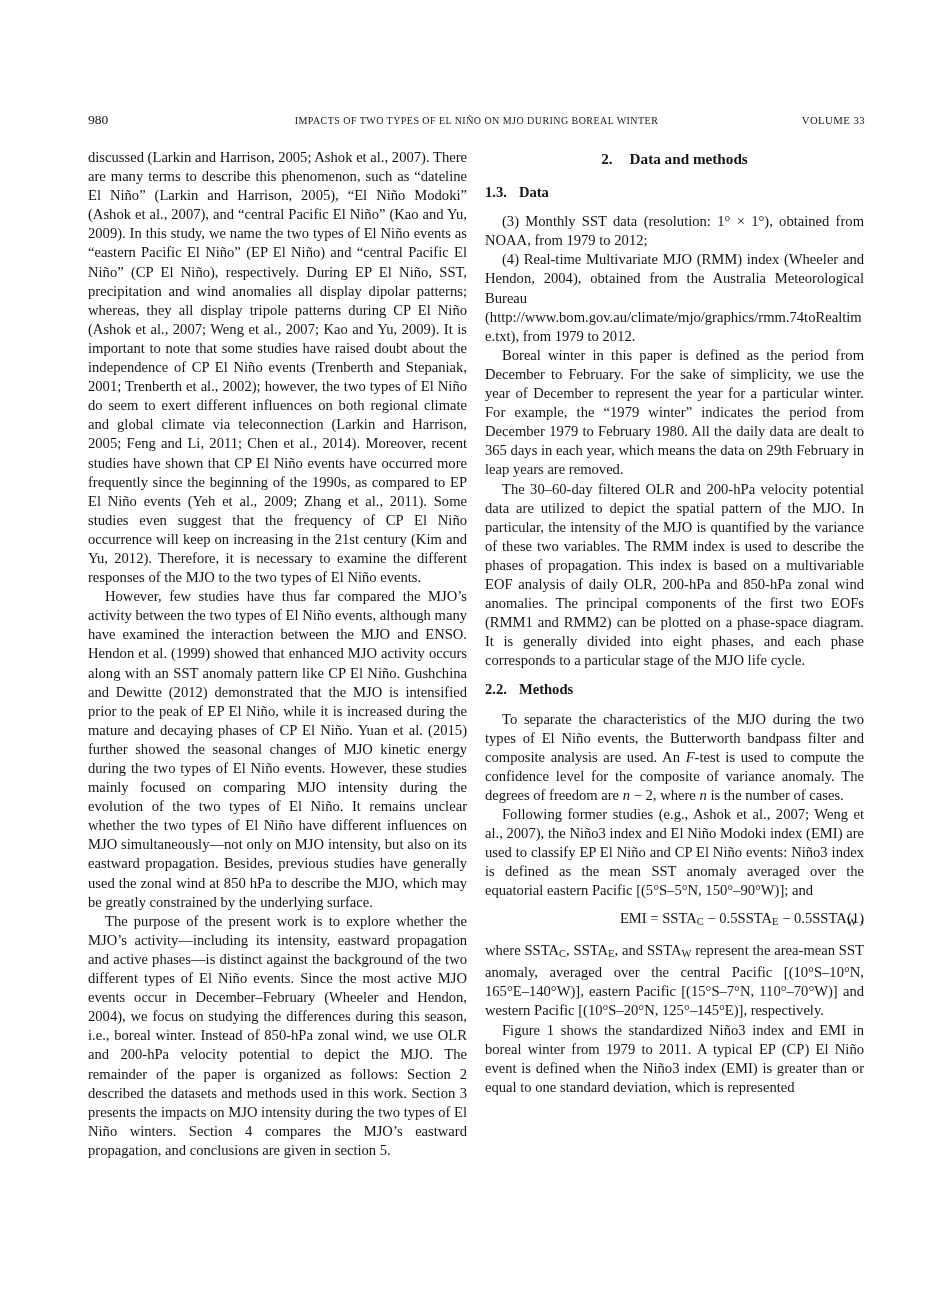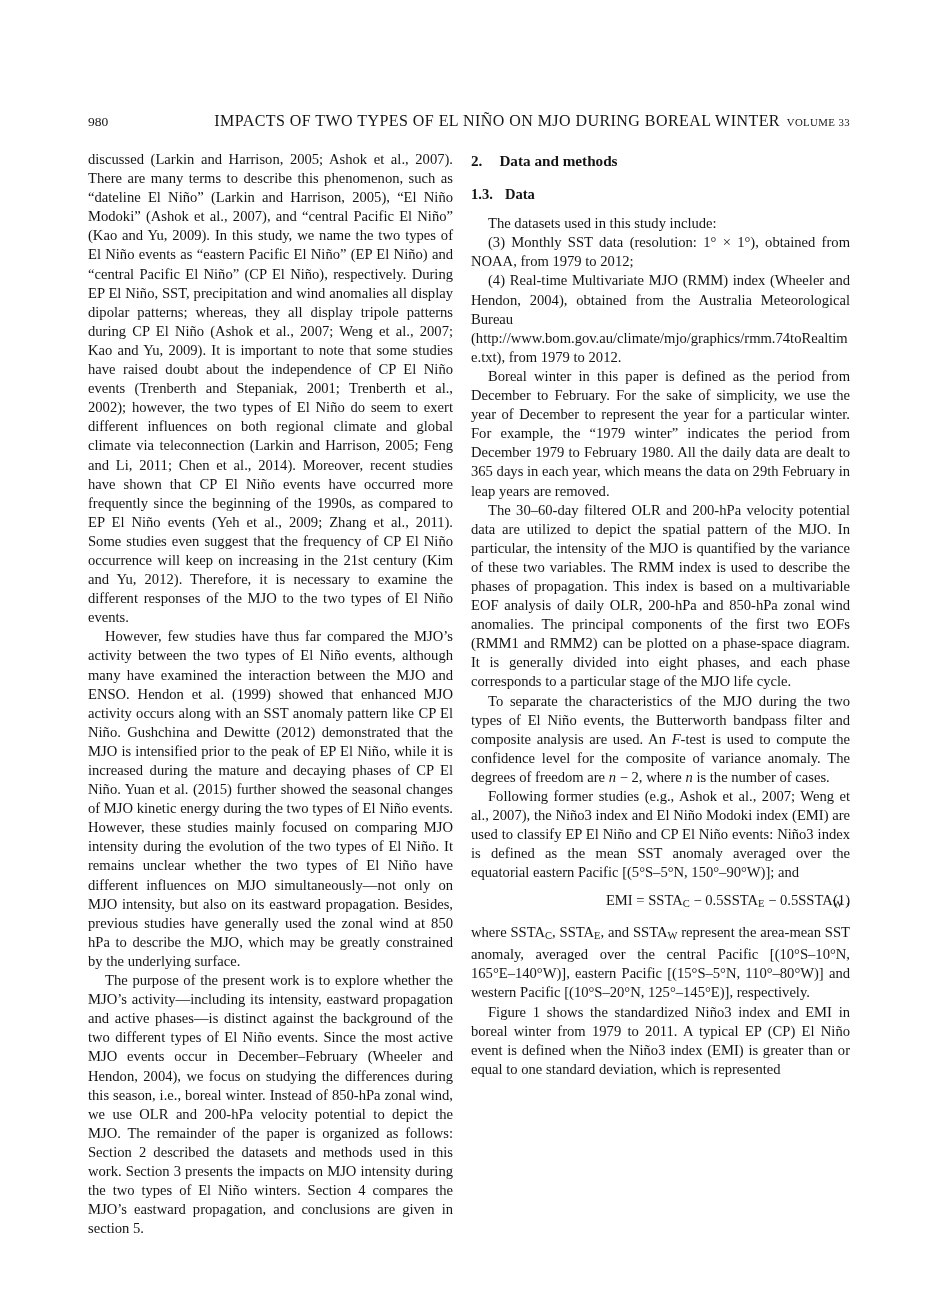--- a/index.html
+++ b/index.html
@@ -10,36 +10,36 @@
   }
   .page {
     position: relative;
     width: 925px;
     height: 1309px;
     margin: 0 auto;
     box-sizing: border-box;
     background: #ffffff;
     color: #141414;
     font-family: "Liberation Serif", "DejaVu Serif", serif;
-    padding: 112px 75px 0 88px;
+    padding: 112px 60px 0 88px;
     overflow: hidden;
   }
   .header {
     display: flex;
     align-items: baseline;
     margin-bottom: 20px;
   }
   .page-num {
     font-size: 13.5px;
     min-width: 70px;
   }
   .running-title {
     flex: 1;
-    text-align: right;
-    font-size: 16px;
+    text-align: center;
+    font-size: 10px;
     letter-spacing: 0.45px;
     white-space: nowrap;
   }
   .volume {
     font-size: 10.8px;
     letter-spacing: 0.4px;
     min-width: 70px;
     text-align: right;
   }
   .columns {
@@ -58,21 +58,21 @@
     margin: 0;
     text-indent: 17px;
   }
   .col p.noindent {
     text-indent: 0;
   }
   h2.sec-heading {
     font-size: 15.2px;
     font-weight: bold;
     margin: 1px 0 15px 0;
-    text-align: left;
+    text-align: center;
   }
   .sec-num { margin-right: 17px; }
   h3.subsec-heading {
     font-size: 14.6px;
     font-weight: bold;
     margin: 10px 0 10px 0;
     text-align: left;
   }
   .subsec-num { margin-right: 12px; }
   .subsec-title { }
@@ -112,33 +112,35 @@
     <div class="col">
 
       <h2 class="sec-heading">
         <span class="sec-num">2.</span><span>Data and methods</span>
       </h2>
 
       <h3 class="subsec-heading">
         <span class="subsec-num">1.3.</span><span class="subsec-title">Data</span>
       </h3>
 
-      <p>The datasets used in this study include:</p>
       <p>(3) Monthly SST data (resolution: 1° × 1°), obtained from NOAA, from 1979 to 2012;</p>
       <p>(4) Real-time Multivariate MJO (RMM) index (Wheeler and Hendon, 2004), obtained from the Australia Meteorological Bureau (http://www.bom.gov.au/climate/mjo/graphics/rmm.74toRealtime.txt), from 1979 to 2012.</p>
       <p>Boreal winter in this paper is defined as the period from December to February. For the sake of simplicity, we use the year of December to represent the year for a particular winter. For example, the “1979 winter” indicates the period from December 1979 to February 1980. All the daily data are dealt to 365 days in each year, which means the data on 29th February in leap years are removed.</p>
       <p>The 30–60-day filtered OLR and 200-hPa velocity potential data are utilized to depict the spatial pattern of the MJO. In particular, the intensity of the MJO is quantified by the variance of these two variables. The RMM index is used to describe the phases of propagation. This index is based on a multivariable EOF analysis of daily OLR, 200-hPa and 850-hPa zonal wind anomalies. The principal components of the first two EOFs (RMM1 and RMM2) can be plotted on a phase-space diagram. It is generally divided into eight phases, and each phase corresponds to a particular stage of the MJO life cycle.</p>
 
+      <h3 class="subsec-heading">
+        <span class="subsec-num">2.2.</span><span class="subsec-title">Methods</span>
+      </h3>
 
       <p><span>To separate the characteristics of the MJO during the two types of El Niño events, the Butterworth bandpass filter and composite analysis are used. An </span><span class="s-i">F</span><span>-test is used to compute the confidence level for the composite of variance anomaly. The degrees of freedom are </span><span class="s-i">n</span><span> − 2, where </span><span class="s-i">n</span><span> is the number of cases.</span></p>
       <p>Following former studies (e.g., Ashok et al., 2007; Weng et al., 2007), the Niño3 index and El Niño Modoki index (EMI) are used to classify EP El Niño and CP El Niño events: Niño3 index is defined as the mean SST anomaly averaged over the equatorial eastern Pacific [(5°S–5°N, 150°–90°W)]; and</p>
 
       <div class="equation">
         <span><span>EMI = SSTA</span><span class="s-sub">C</span><span> − 0.5SSTA</span><span class="s-sub">E</span><span> − 0.5SSTA</span><span class="s-sub">W</span><span> ,</span></span>
         <span class="eq-num">(1)</span>
       </div>
 
-      <p class="noindent"><span>where SSTA</span><span class="s-sub">C</span><span>, SSTA</span><span class="s-sub">E</span><span>, and SSTA</span><span class="s-sub">W</span><span> represent the area-mean SST anomaly, averaged over the central Pacific [(10°S–10°N, 165°E–140°W)], eastern Pacific [(15°S–5°N, 110°–80°W)] and western Pacific [(10°S–20°N, 125°–145°E)], respectively.</span></p>
+      <p class="noindent"><span>where SSTA</span><span class="s-sub">C</span><span>, SSTA</span><span class="s-sub">E</span><span>, and SSTA</span><span class="s-sub">W</span><span> represent the area-mean SST anomaly, averaged over the central Pacific [(10°S–10°N, 165°E–140°W)], eastern Pacific [(15°S–7°N, 110°–70°W)] and western Pacific [(10°S–20°N, 125°–145°E)], respectively.</span></p>
       <p>Figure 1 shows the standardized Niño3 index and EMI in boreal winter from 1979 to 2011. A typical EP (CP) El Niño event is defined when the Niño3 index (EMI) is greater than or equal to one standard deviation, which is represented</p>
 
     </div>
   </div>
 </div>
 
 </body></html>

